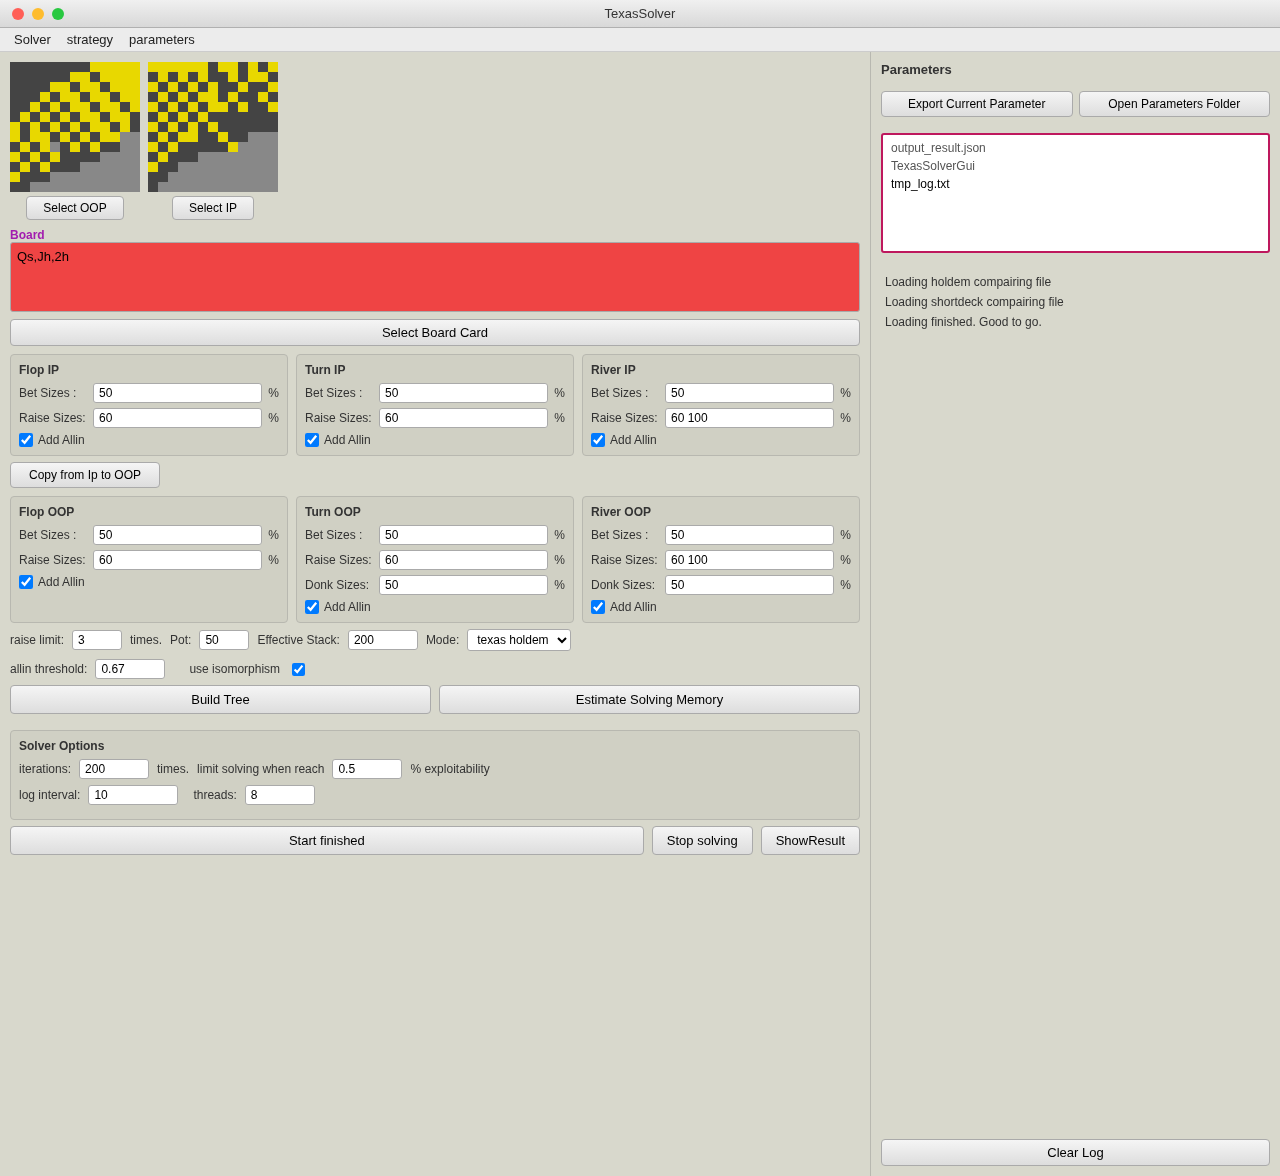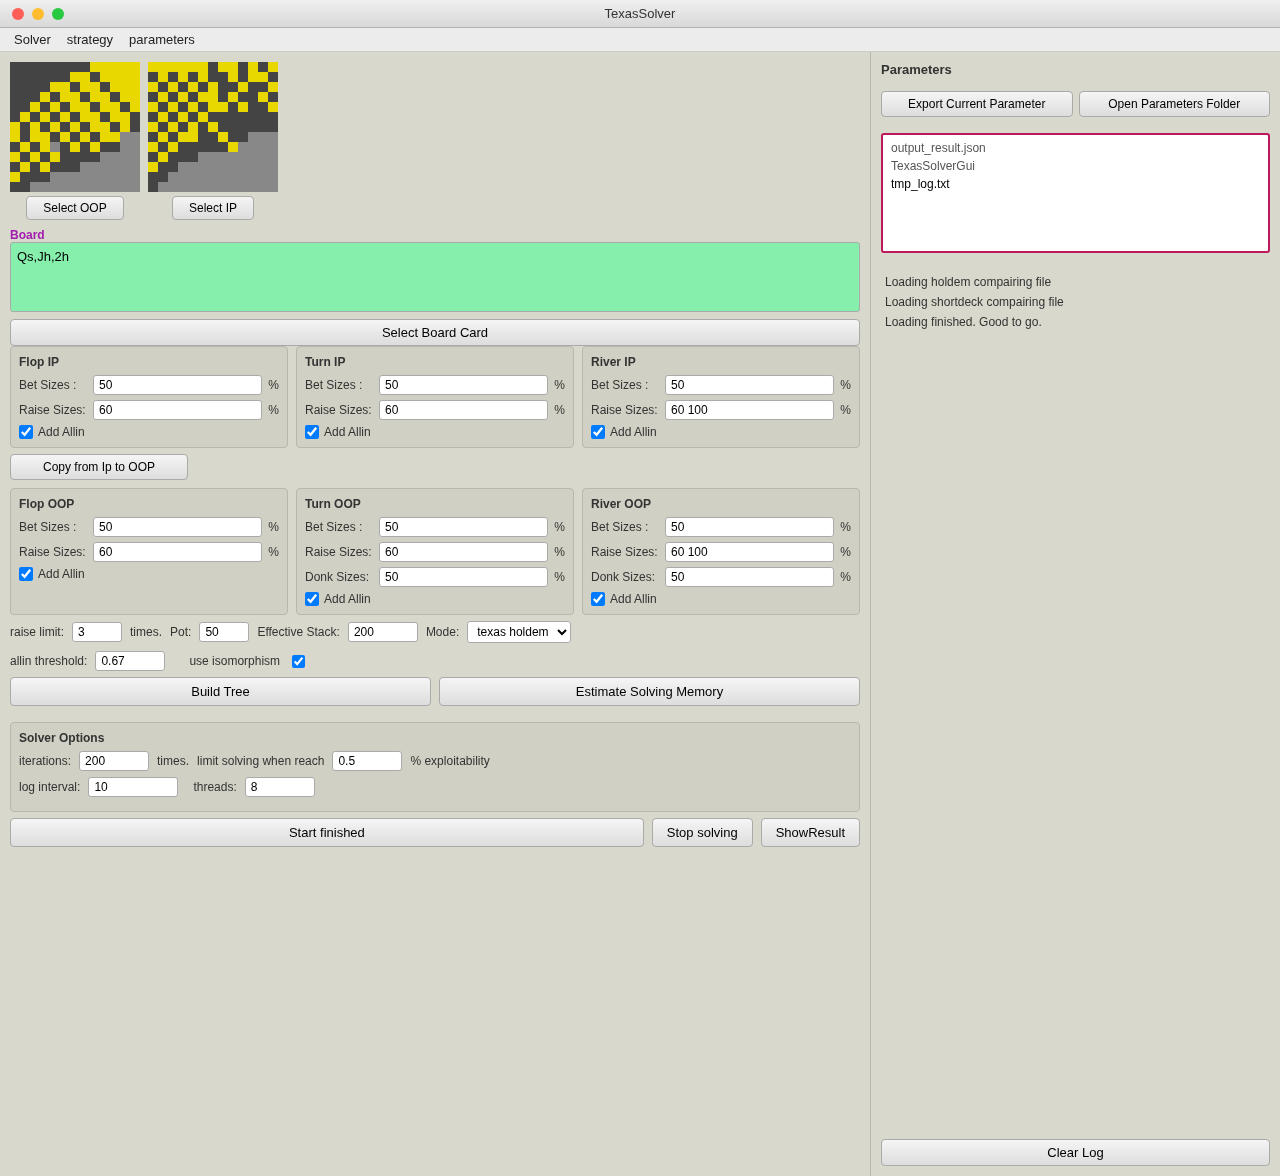--- a/index.html
+++ b/index.html
@@ -114,21 +114,21 @@
 
     
     .section-label {
       font-size: 12px;
       font-weight: 600;
       color: #a21caf;
     }
     .board-input {
       width: 100%;
       height: 70px;
-      background: #86efac;
+      background: #ef4444;
       border: 1px solid #aaa;
       border-radius: 3px;
       padding: 6px;
       font-size: 13px;
       resize: none;
       font-family: inherit;
     }
 
     .select-board-btn {
       width: 100%;
@@ -195,21 +195,21 @@
       accent-color: #007aff;
       width: 14px;
       height: 14px;
     }
     .checkbox-label {
       font-size: 12px;
       color: #333;
     }
 
     .copy-btn {
-      padding: 5px 32px;
+      padding: 5px 18px;
       background: linear-gradient(to bottom, #f5f5f5, #ddd);
       border: 1px solid #aaa;
       border-radius: 4px;
       cursor: pointer;
       font-size: 12px;
       margin-bottom: 8px;
     }
 
     
     .params-row {
@@ -691,21 +691,21 @@
     </div>
 
     
     <div>
       <div class="section-label">Board</div>
       <textarea class="board-input" style="">Qs,Jh,2h</textarea>
       <button class="select-board-btn">Select Board Card</button>
     </div>
 
     
-    <div style="">
+    <div style="margin-top:8px;">
       <div class="betting-row">
 
         <div class="betting-section">
           <div class="betting-section-title">Flop IP</div>
           <div class="field-row">
             <span class="field-label">Bet Sizes :</span>
             <input class="field-input" type="text" value="50" style="">
             <span class="field-pct">%</span>
           </div>
           <div class="field-row">

